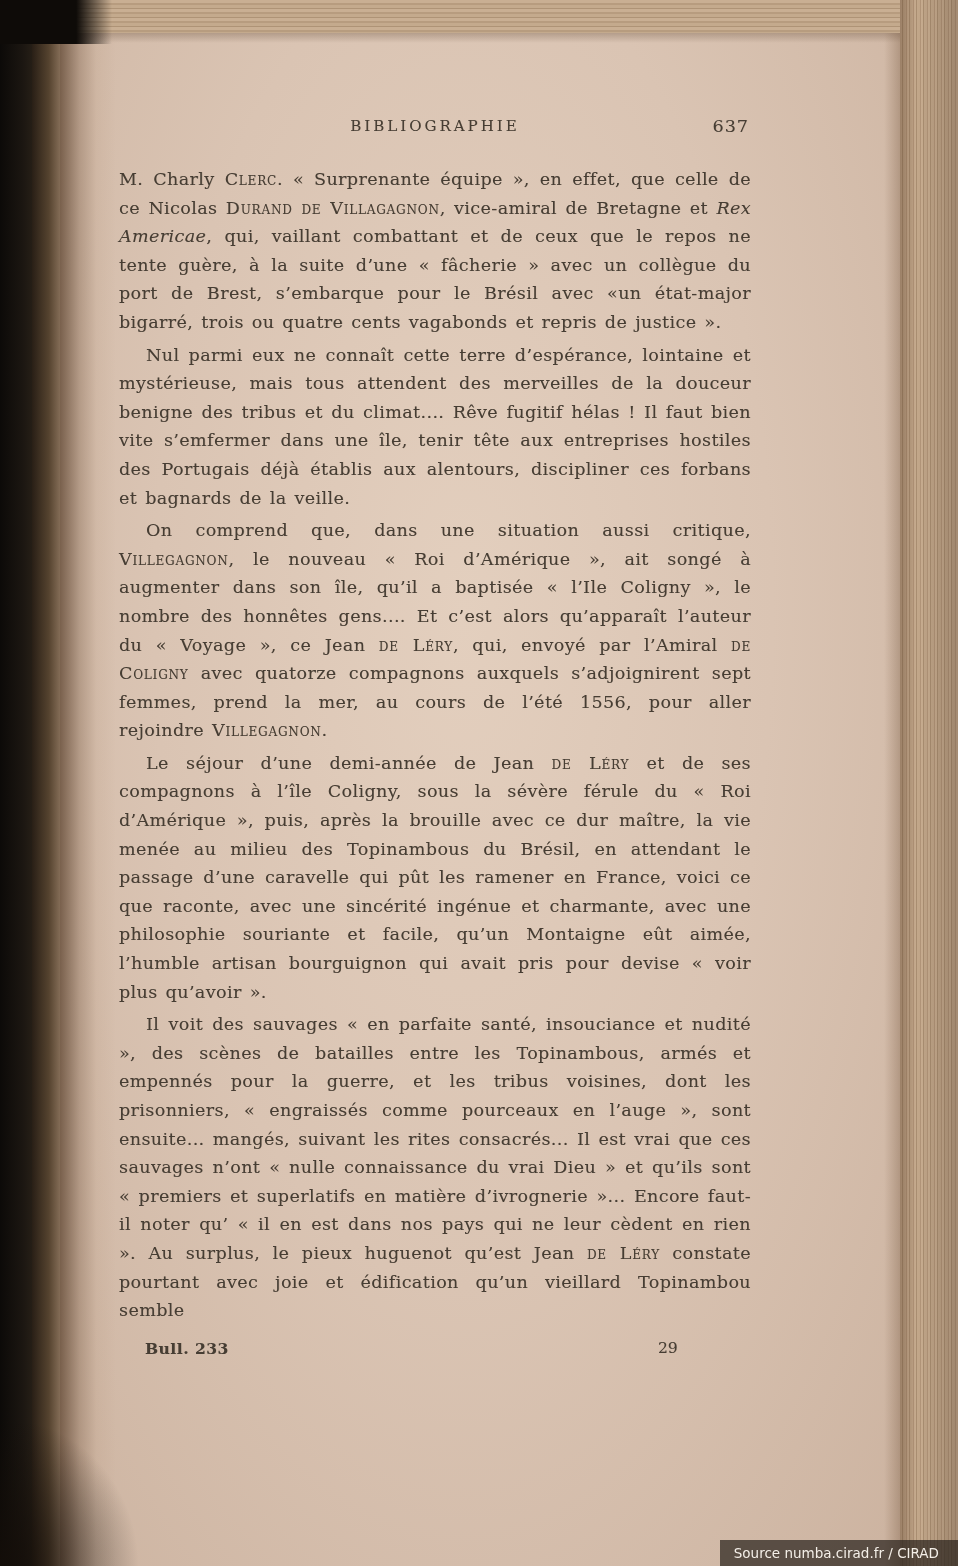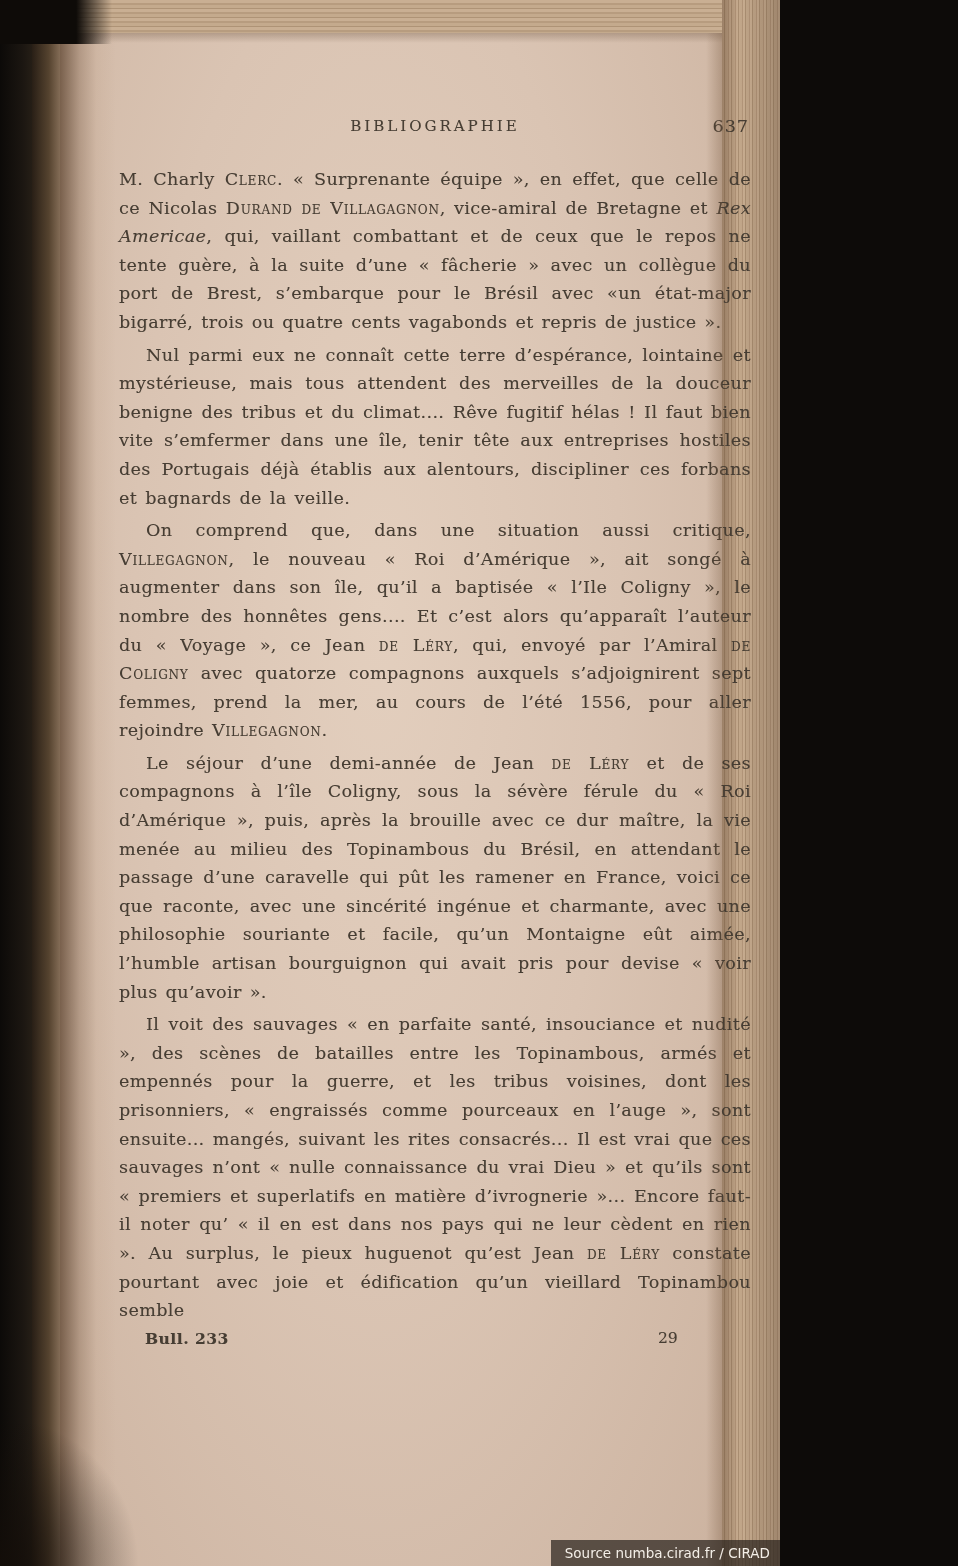--- a/index.html
+++ b/index.html
@@ -1,17 +1,17 @@
 <!DOCTYPE html>
 <html><head>
 <meta charset="utf-8">
 <style>
   html,body { margin:0; padding:0; background:#0d0b09; }
   .scene {
-    position:relative; width:780px; height:1566px; overflow:hidden;
+    position:relative; width:958px; height:1566px; overflow:hidden;
     font-family:"DejaVu Serif","Liberation Serif",serif;
   }
   
   .top-edge {
     position:absolute; top:0; left:0; right:0; height:36px;
     background:repeating-linear-gradient(180deg,#c9af93 0 3px,#b79c7f 3px 5px,#c4aa8d 5px 8px,#ae9376 8px 9px);
   }
   
   .right-edges {
     position:absolute; top:0; right:0; bottom:0; width:58px;
@@ -71,27 +71,27 @@
     position:absolute; right:6px; top:-1px; font-size:17.5px; letter-spacing:1px;
   }
   .body-text{
     font-size:17.5px; line-height:28.6px; text-align:justify;
     letter-spacing:0.4px; word-spacing:2px;
   }
   .para{ margin:4px; }
   .para.indent{ text-indent:27px; }
   .sc{ font-variant:small-caps; letter-spacing:0.8px; }
   .i{ font-style:italic; }
-  .pg-footer{ position:relative; margin-top:4px; height:24px; font-size:15.5px; }
+  .pg-footer{ position:relative; margin-top:14px; height:24px; font-size:15.5px; }
   .footer-left{ position:absolute; left:30px; font-weight:bold; letter-spacing:0.5px; }
   .footer-right{ position:absolute; left:543px; }
   
   .watermark{
     position:absolute; right:0; bottom:0; height:26px; line-height:26px;
-    padding:0 10px 0 14px; z-index:5;
+    padding:0 19px 0 14px; z-index:5;
     background:rgba(43,36,30,.72); color:#f4efe8;
     font-family:"DejaVu Sans","Liberation Sans",sans-serif; font-size:13.5px;
   }
 </style>
 </head>
 <body>
 
 <div class="scene">
   <div class="top-edge"></div>
   <div class="right-edges"></div>

